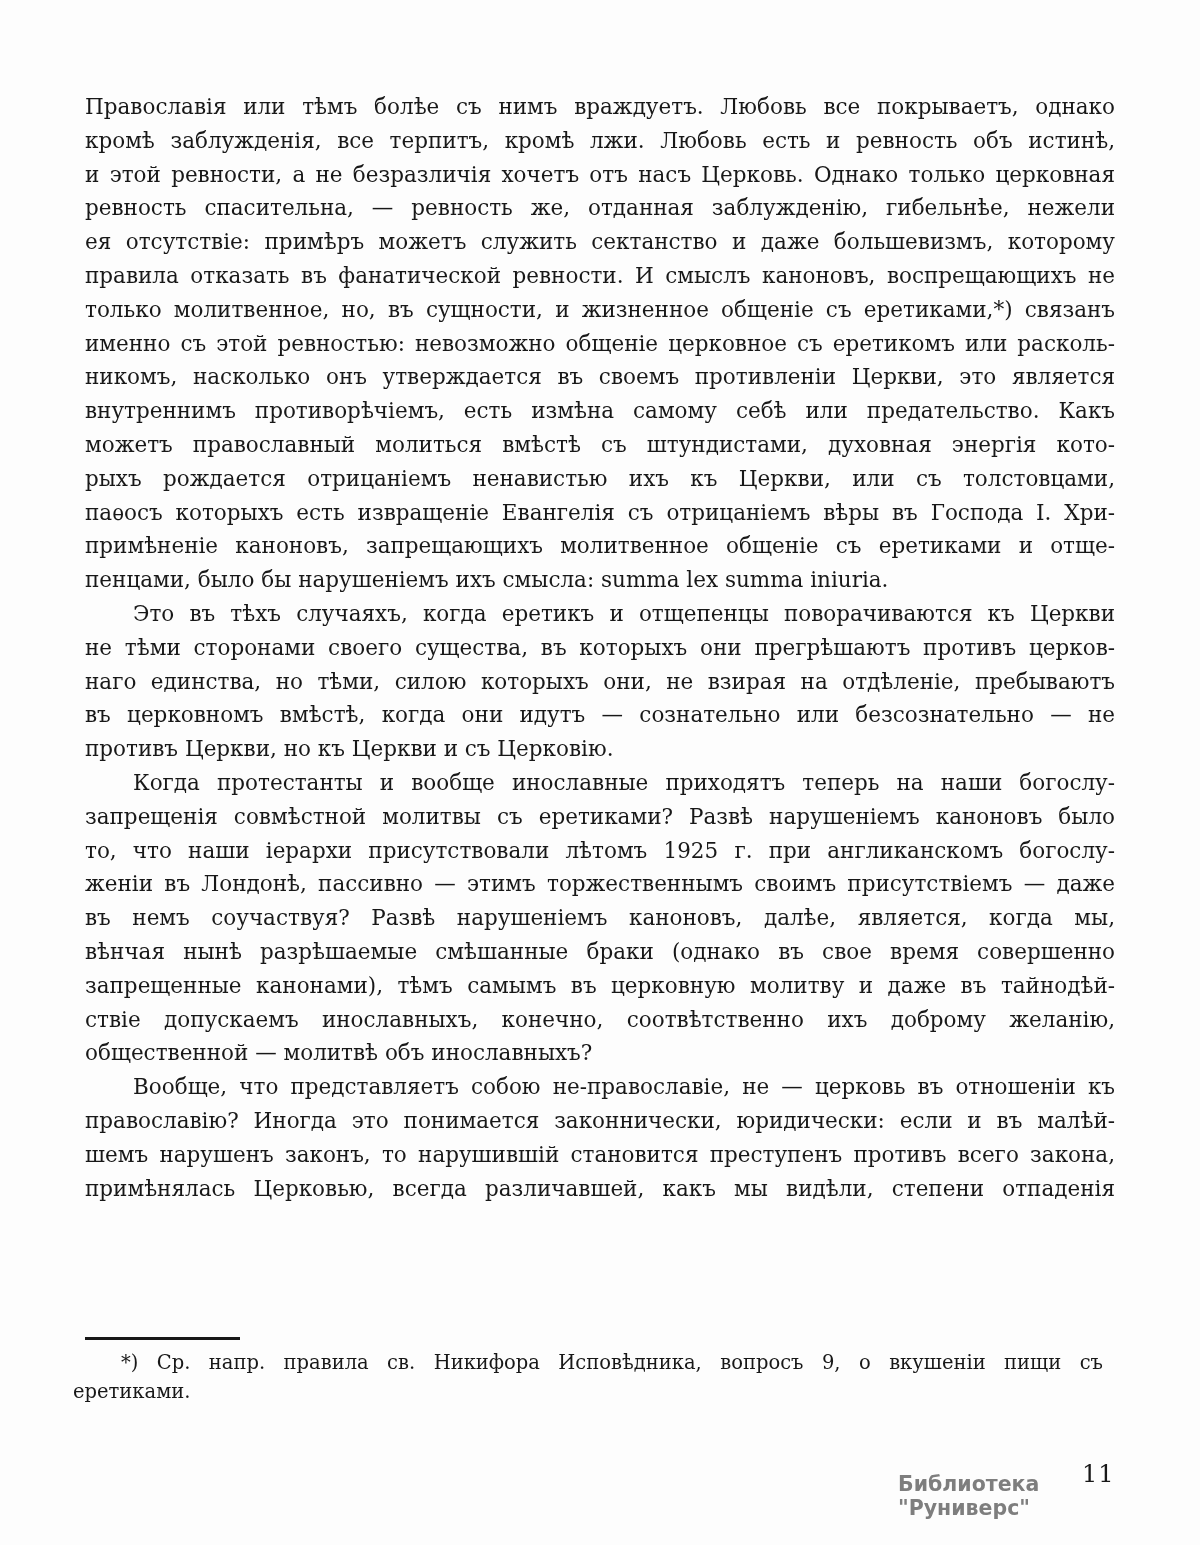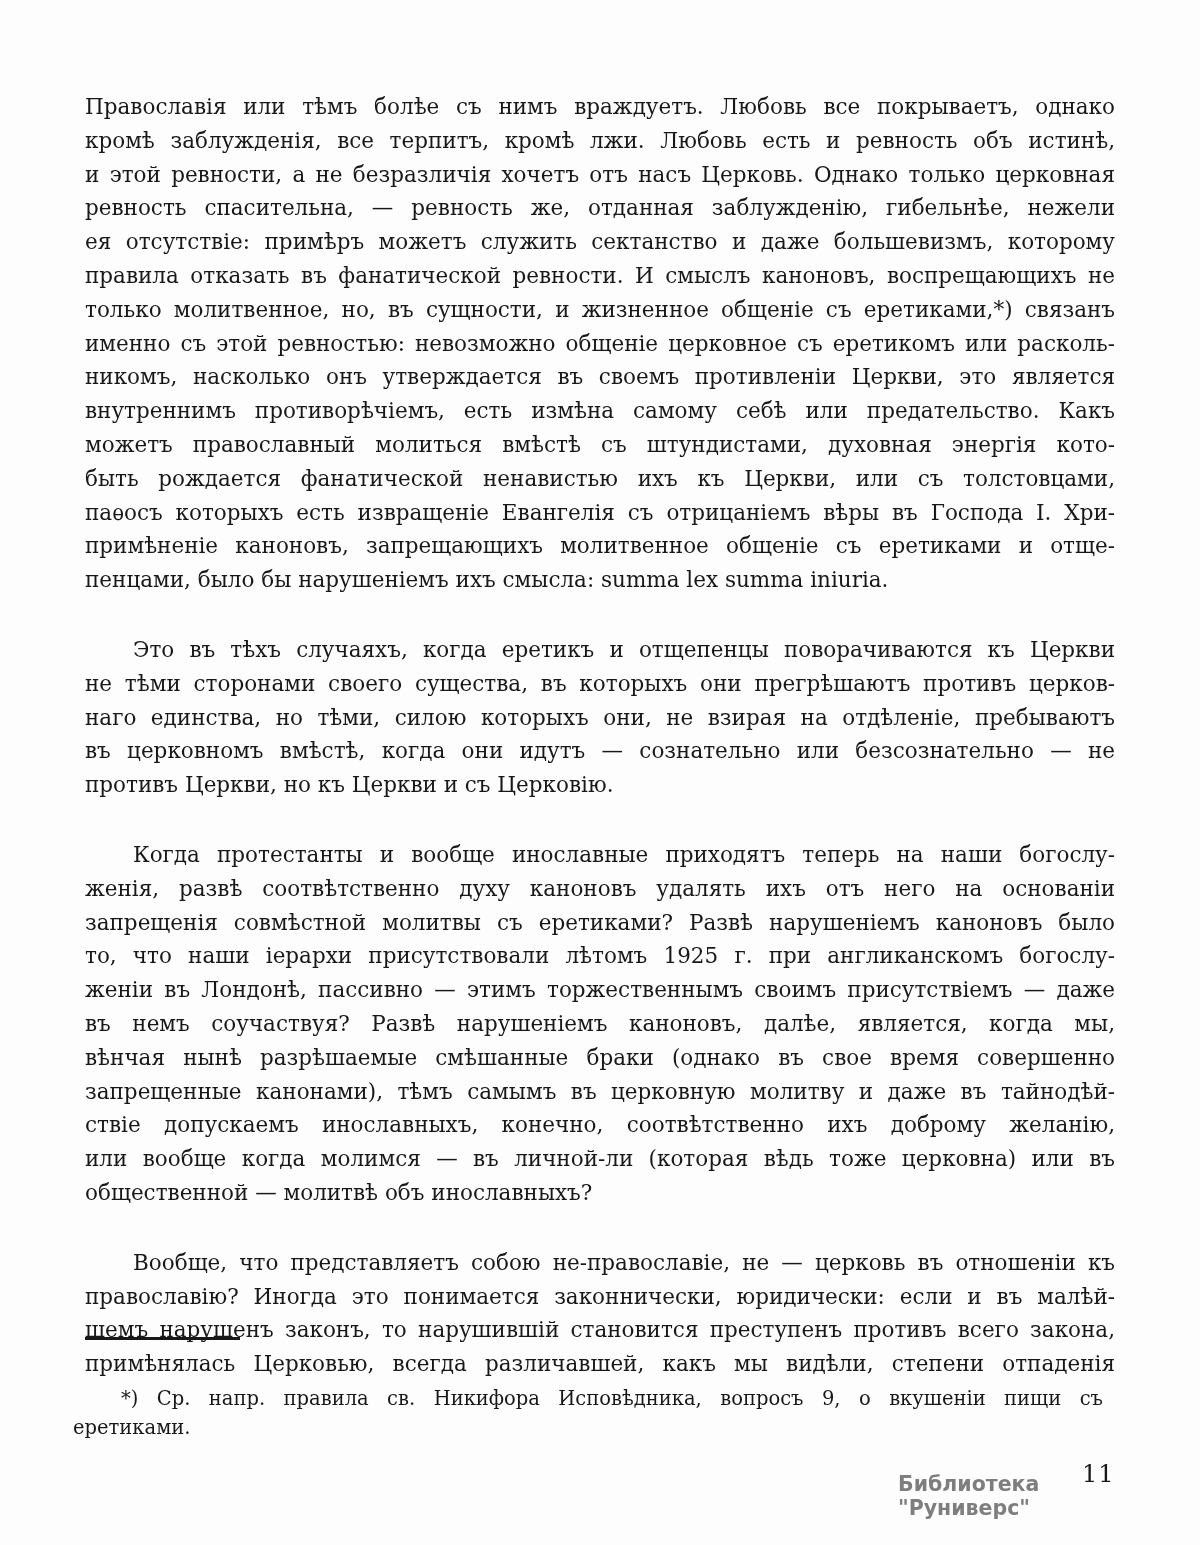--- a/index.html
+++ b/index.html
@@ -29,21 +29,21 @@
   }
   .line {
     height: 33.8px;
     line-height: 33.8px;
     white-space: nowrap;
     text-align: justify;
     text-align-last: justify;
     overflow: hidden;
   }
   .line.last { text-align-last: left; }
-  .line.indent { text-indent: 48px; margin-top: 36px; }
+  .line.indent { text-indent: 48px; }
   .it { }
   .footnote-rule {
     position: absolute;
     left: 85px; top: 1337px;
     width: 155px; height: 3px;
     background: var(--rule-color);
   }
   .footnote {
     position: absolute;
     left: 73px; top: 1348px;
@@ -78,43 +78,41 @@
         <div class="line"><span>кромѣ заблужденія, все терпитъ, кромѣ лжи. Любовь есть и ревность объ истинѣ,</span></div>
         <div class="line"><span>и этой ревности, а не безразличія хочетъ отъ насъ Церковь. Однако только церковная</span></div>
         <div class="line"><span>ревность спасительна, — ревность же, отданная заблужденію, гибельнѣе, нежели</span></div>
         <div class="line"><span>ея отсутствіе: примѣръ можетъ служить сектанство и даже большевизмъ, которому</span></div>
         <div class="line"><span>правила отказать въ фанатической ревности. И смыслъ каноновъ, воспрещающихъ не</span></div>
         <div class="line"><span>только молитвенное, но, въ сущности, и жизненное общеніе съ еретиками,*) связанъ</span></div>
         <div class="line"><span>именно съ этой ревностью: невозможно общеніе церковное съ еретикомъ или расколь-</span></div>
         <div class="line"><span>никомъ, насколько онъ утверждается въ своемъ </span><span class="it">противленіи</span><span> Церкви, это является</span></div>
         <div class="line"><span>внутреннимъ противорѣчіемъ, есть измѣна самому себѣ или предательство. Какъ</span></div>
         <div class="line"><span>можетъ православный молиться вмѣстѣ съ штундистами, духовная энергія кото-</span></div>
-        <div class="line"><span>быть рождается фанатической ненавистью ихъ къ Церкви, или съ толстовцами,</span></div>
+        <div class="line"><span>рыхъ рождается отрицаніемъ ненавистью ихъ къ Церкви, или съ толстовцами,</span></div>
         <div class="line"><span>паѳосъ которыхъ есть извращеніе Евангелія съ отрицаніемъ вѣры въ Господа І. Хри-</span></div>
         <div class="line"><span>примѣненіе каноновъ, запрещающихъ молитвенное общеніе съ еретиками и отще-</span></div>
         <div class="line last"><span>пенцами, было бы нарушеніемъ ихъ смысла:  summa lex summa iniuria.</span></div>
       </div>
       <div>
         <div class="line indent"><span>Это въ тѣхъ случаяхъ, когда еретикъ и отщепенцы поворачиваются къ Церкви</span></div>
         <div class="line"><span>не тѣми сторонами своего существа, въ которыхъ они прегрѣшаютъ противъ церков-</span></div>
         <div class="line"><span>наго единства, но тѣми, силою которыхъ они, не взирая на отдѣленіе, пребываютъ</span></div>
         <div class="line"><span>въ церковномъ вмѣстѣ, когда они идутъ — сознательно или безсознательно — не</span></div>
         <div class="line last"><span>противъ Церкви, но къ Церкви и съ Церковію.</span></div>
       </div>
       <div>
         <div class="line indent"><span>Когда протестанты и вообще инославные приходятъ теперь на наши богослу-</span></div>
-        <div class="line"><span>женія, развѣ соотвѣтственно </span><span class="it">духу</span><span> каноновъ удалять ихъ отъ него на основаніи</span></div>
         <div class="line"><span>запрещенія совмѣстной молитвы съ еретиками? Развѣ нарушеніемъ каноновъ было</span></div>
         <div class="line"><span>то, что наши іерархи присутствовали лѣтомъ 1925 г. при англиканскомъ богослу-</span></div>
         <div class="line"><span>женіи въ Лондонѣ, пассивно — этимъ торжественнымъ своимъ присутствіемъ — даже</span></div>
         <div class="line"><span>въ немъ соучаствуя? Развѣ нарушеніемъ каноновъ, далѣе, является, когда мы,</span></div>
         <div class="line"><span>вѣнчая нынѣ разрѣшаемые смѣшанные браки (однако въ свое время совершенно</span></div>
         <div class="line"><span>запрещенные канонами), тѣмъ самымъ въ церковную молитву и даже въ тайнодѣй-</span></div>
         <div class="line"><span>ствіе допускаемъ инославныхъ, конечно, соотвѣтственно ихъ доброму желанію,</span></div>
-        <div class="line"><span>или вообще когда молимся — въ личной-ли (которая вѣдь тоже церковна) или въ</span></div>
         <div class="line last"><span>общественной — молитвѣ объ инославныхъ?</span></div>
       </div>
       <div>
         <div class="line indent"><span>Вообще, что представляетъ собою </span><span class="it">не</span><span>-православіе, </span><span class="it">не</span><span> — церковь въ отношеніи къ</span></div>
         <div class="line"><span>православію? Иногда это понимается законнически, юридически: если и въ малѣй-</span></div>
         <div class="line"><span>шемъ нарушенъ законъ, то нарушившій становится преступенъ противъ </span><span class="it">всего</span><span> закона,</span></div>
         <div class="line"><span>примѣнялась Церковью, всегда </span><span class="it">различавшей</span><span>, какъ мы видѣли, степени отпаденія</span></div>
       </div>
     </div>
 

